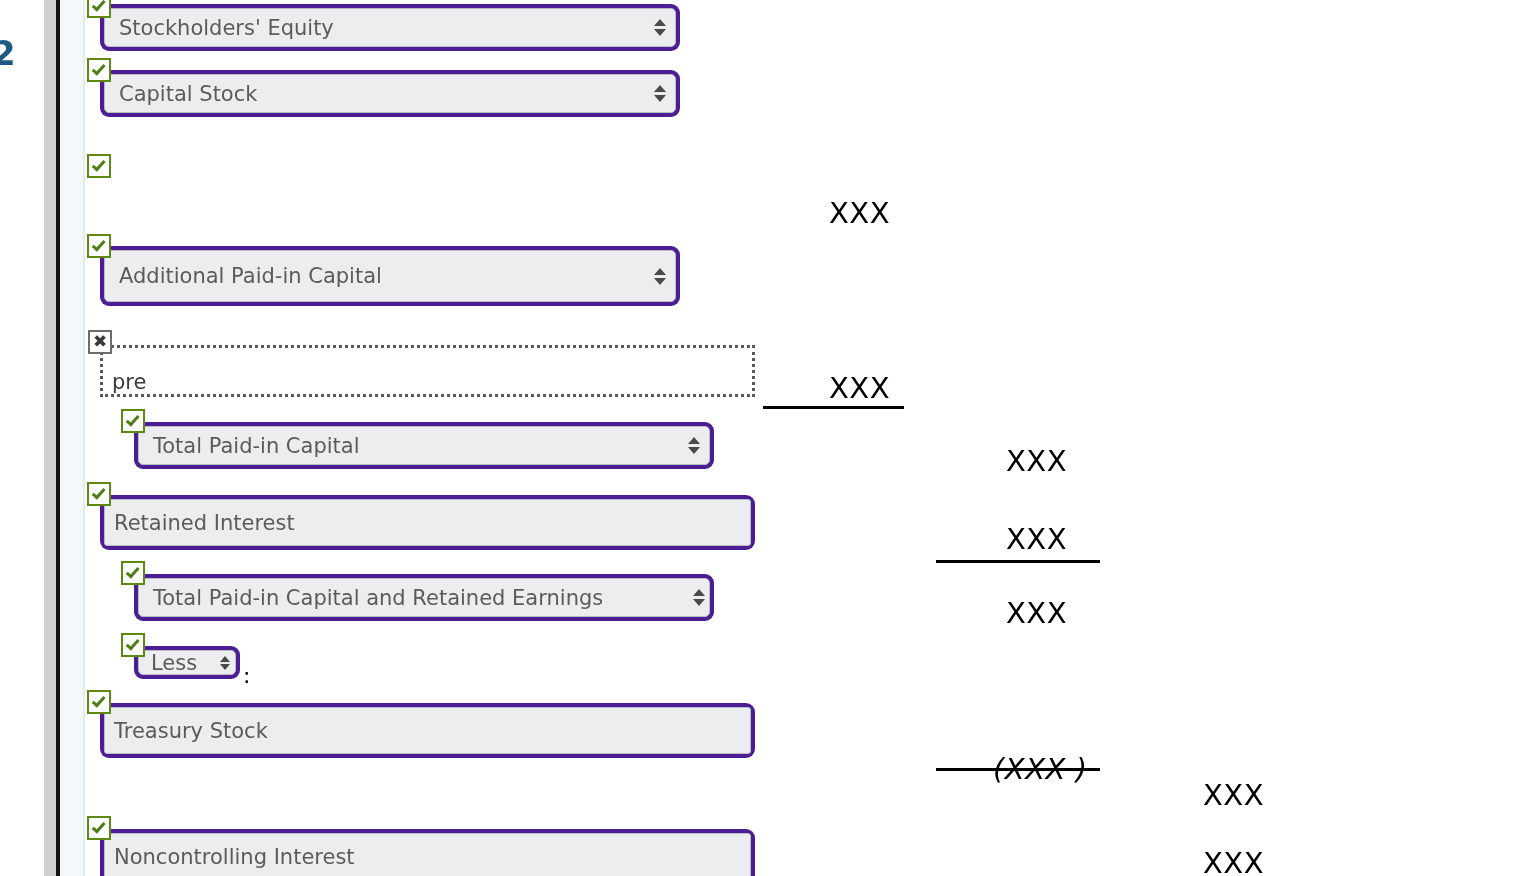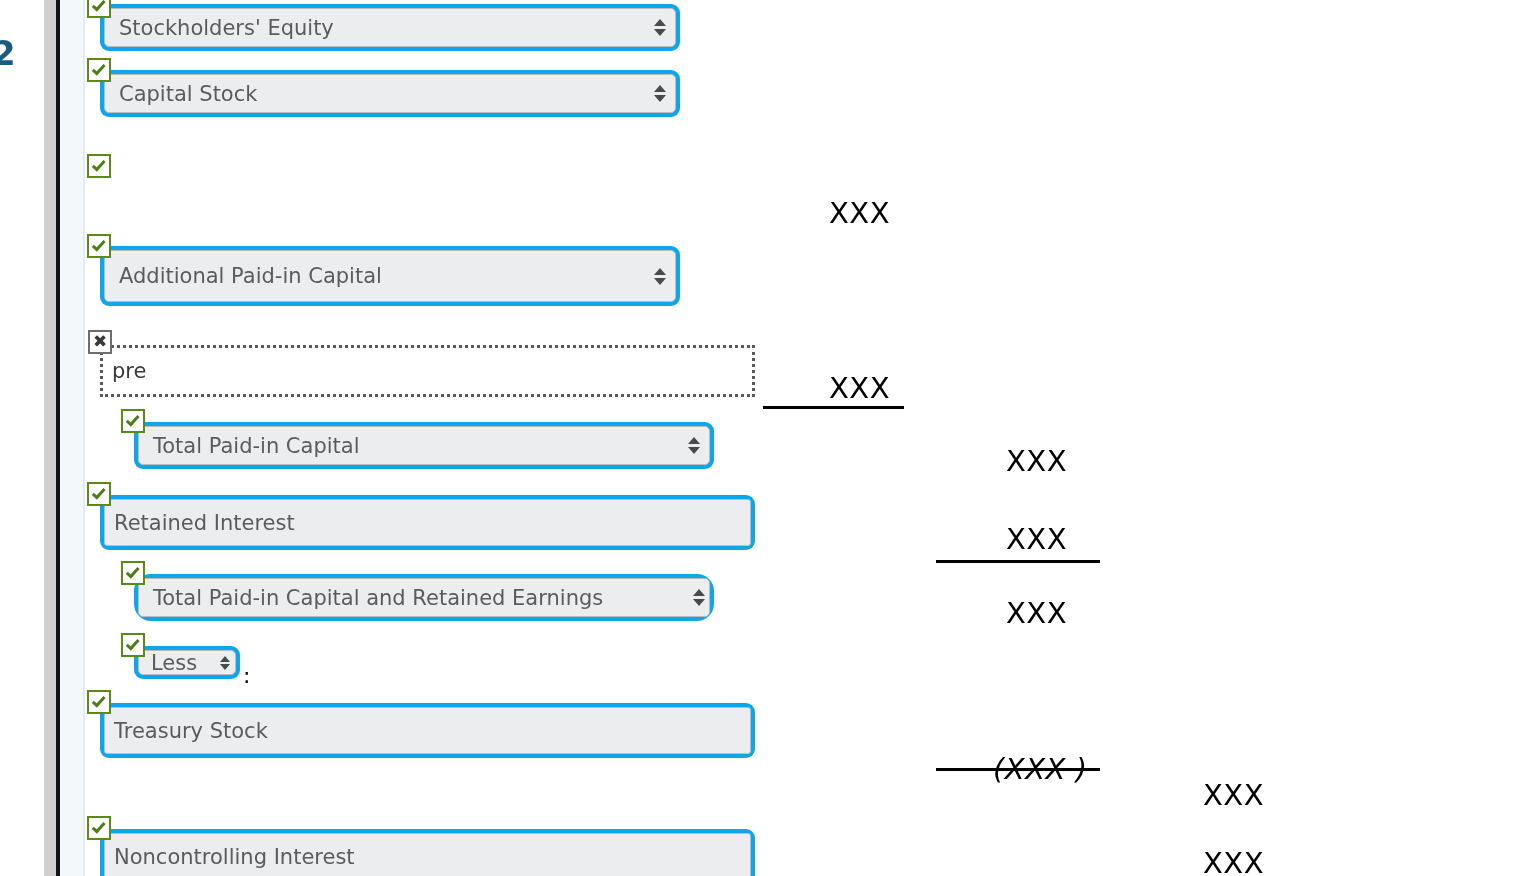--- a/index.html
+++ b/index.html
@@ -81,21 +81,21 @@
     font-size: 17px;
     font-weight: bold;
     color: #3a3a3a;
     line-height: 1;
     padding-bottom: 1px;
   }
 
   
   .field {
     position: absolute;
-    background: #0ea5e9;
+    background: #4c1d95;
     border-radius: 9px;
     padding: 4px;
     z-index: 4;
   }
   .field .inner {
     width: 100%;
     height: 100%;
     background: #ebedef;
     border: 1px solid #b9bcc0;
     border-radius: 5px;
@@ -132,21 +132,21 @@
   }
   .spin i.up   { border-bottom: 7px solid #4a4a4a; }
   .spin i.down { border-top: 7px solid #4a4a4a; }
 
   
   .dotfield {
     position: absolute;
     background: #ffffff;
     border: 3px dotted #595959;
     display: flex;
-    align-items: center;
+    align-items: flex-end;
     padding-left: 9px;
     font-size: 21px;
     color: #3a3a3a;
     font-family: "DejaVu Sans", sans-serif;
     z-index: 4;
   }
 
   
   .amt {
     position: absolute;
@@ -253,21 +253,21 @@
     <div class="inner">
       <span>Retained Interest</span>
     </div>
   </div>
   <div class="amt" style="left:1006px; top:522px;">XXX</div>
   <div class="rule" style="left:936px; top:560px; width:164px;"></div>
 
   <div class="badge ok" style="left:121px; top:561px;">
       <span class="mark"></span>
     </div>
-  <div class="field sel" style="left:134px; top:574px; width:580px; height:47px;border-radius:17px;">
+  <div class="field sel" style="left:134px; top:574px; width:580px; height:47px;">
     <div class="inner" style="padding-left:14px; padding-right:24px;">
       <span>Total Paid-in Capital and Retained Earnings</span>
       <span class="spin" style="right:4px;">
           <i class="up"></i>
           <i class="down"></i>
         </span>
     </div>
   </div>
   <div class="amt" style="left:1006px; top:596px;">XXX</div>
 

